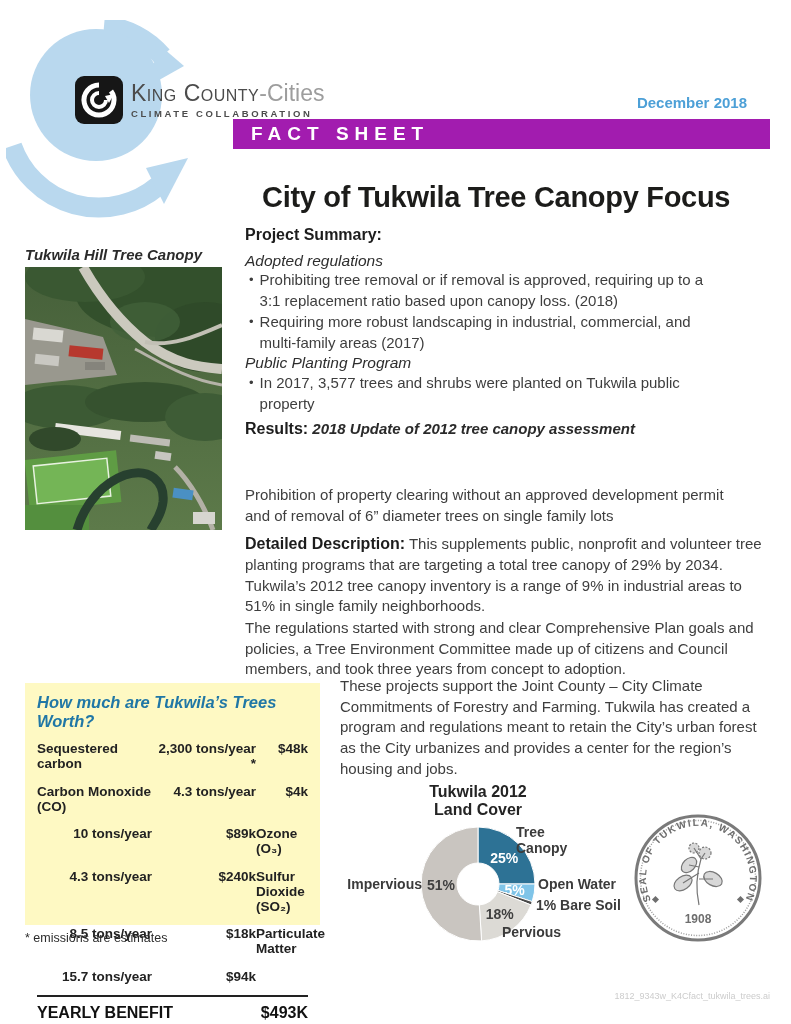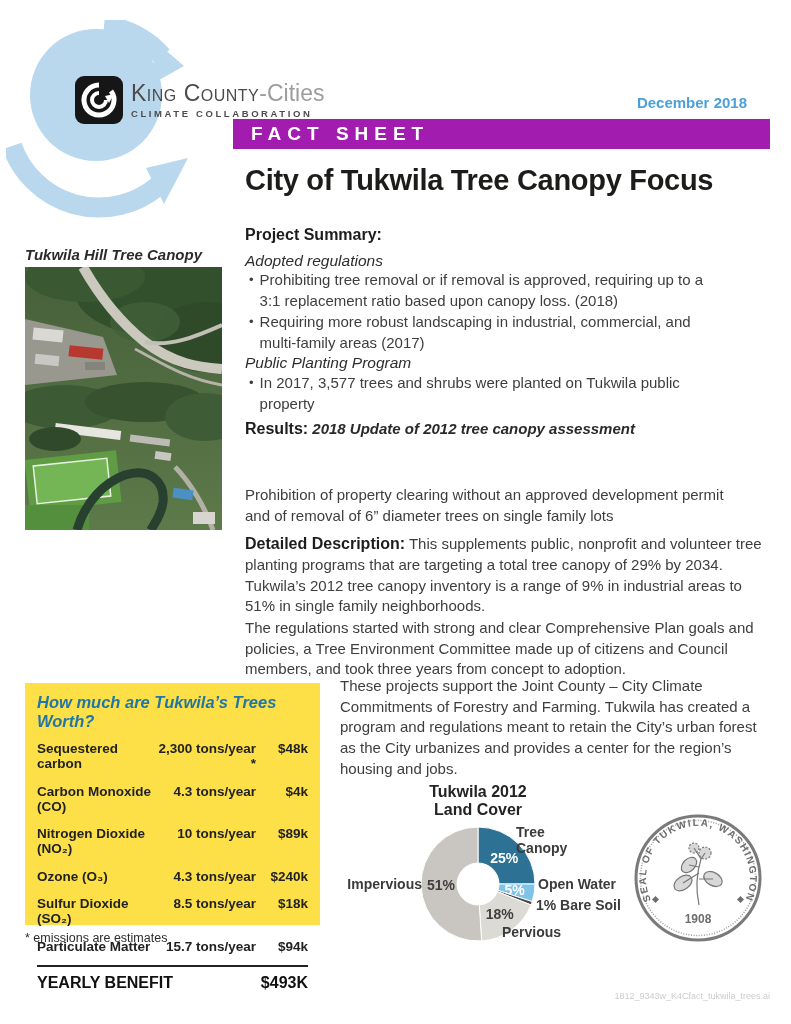--- a/index.html
+++ b/index.html
@@ -28,21 +28,21 @@
   
   .tcol{position:absolute;left:245px;width:520px;font-size:15px;line-height:1.38;}
   .h-bold{font-weight:bold;color:#1d1d1d;font-size:16px;}
   .h-italic{font-style:italic;color:#2e2e2e;font-size:15.5px;}
   .bullet{display:flex;width:480px;}
   .bullet::before{content:"\2022";font-size:13px;margin:1px 6px 0 4px;color:#3e3e3e;}
   .para{width:480px;}
   .wide{width:525px;}
 
   
-  .worth{position:absolute;left:25px;top:683px;width:295px;height:242px;background:#fde047;
+  .worth{position:absolute;left:25px;top:683px;width:295px;height:242px;background:#fef9c3;
         box-sizing:border-box;padding:10px 12px 0 12px;}
   .worth-title{font-size:16.5px;font-weight:bold;font-style:italic;color:#2077a6;margin-bottom:10px;}
   .worth-grid{display:grid;grid-template-columns:1fr 104px 52px;row-gap:12.5px;
         font-size:13.5px;font-weight:bold;color:#222222;align-items:baseline;}
   .worth-grid .amt,.worth-grid .val{text-align:right;}
   .worth-total{display:flex;justify-content:space-between;border-top:2px solid #222222;
         margin-top:11px;padding-top:7px;font-size:16px;font-weight:bold;color:#111111;}
   .worth-footnote{position:absolute;left:25px;top:931px;font-size:12.5px;color:#2b2b2b;}
 
   
@@ -98,21 +98,21 @@
     </div>
     <div class="logo-tagline">CLIMATE COLLABORATION</div>
   </div>
 
   <div class="date">December 2018</div>
 
   <div class="factsheet-bar">
     <span>FACT SHEET</span>
   </div>
 
-  <h1 class="page-title" style="margin:0;">City of Tukwila Tree Canopy Focus</h1>
+  <h1 class="page-title" style="margin:17px;">City of Tukwila Tree Canopy Focus</h1>
 
   <div class="photo-caption">Tukwila Hill Tree Canopy</div>
   <div class="photo">
     <svg width="197" height="263" viewBox="0 0 197 263">
       <defs>
         <linearGradient id="gnd" x1="0" y1="0" x2="0" y2="1">
           <stop offset="0" stop-color="#46603a"></stop>
             <stop offset="1" stop-color="#5d7a4a"></stop>
         </linearGradient>
       </defs>
@@ -181,21 +181,20 @@
 
   <div class="worth">
     <div class="worth-title">How much are Tukwila’s Trees Worth?</div>
     <div class="worth-grid">
       <span>Sequestered carbon</span>
         <span class="amt">2,300 tons/year *</span>
         <span class="val">$48k</span>
       <span>Carbon Monoxide (CO)</span>
         <span class="amt">4.3 tons/year</span>
         <span class="val">$4k</span>
-      <span>Nitrogen Dioxide (NO₂)</span>
         <span class="amt">10 tons/year</span>
         <span class="val">$89k</span>
       <span>Ozone (O₃)</span>
         <span class="amt">4.3 tons/year</span>
         <span class="val">$240k</span>
       <span>Sulfur Dioxide (SO₂)</span>
         <span class="amt">8.5 tons/year</span>
         <span class="val">$18k</span>
       <span>Particulate Matter</span>
         <span class="amt">15.7 tons/year</span>

